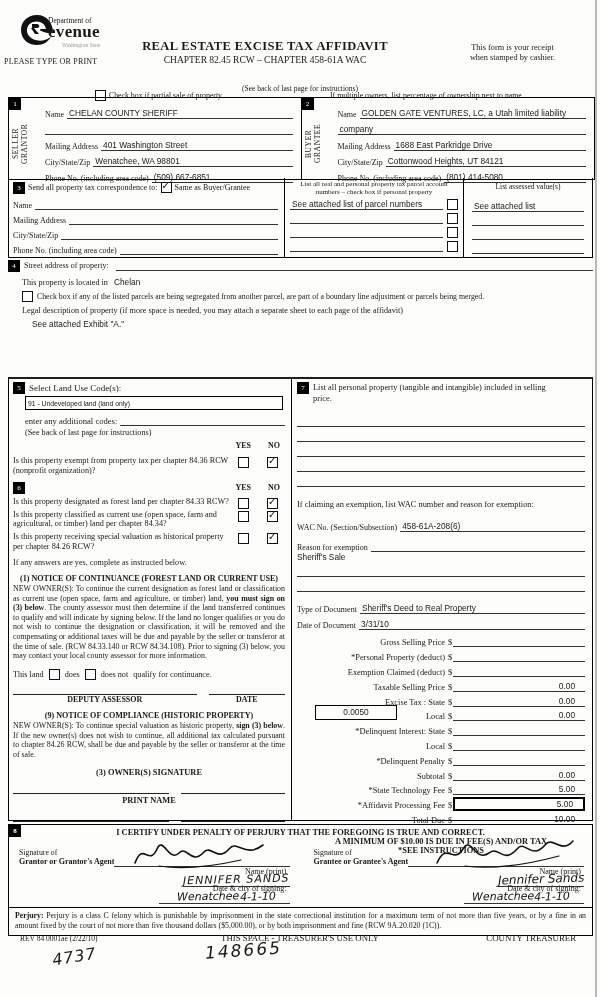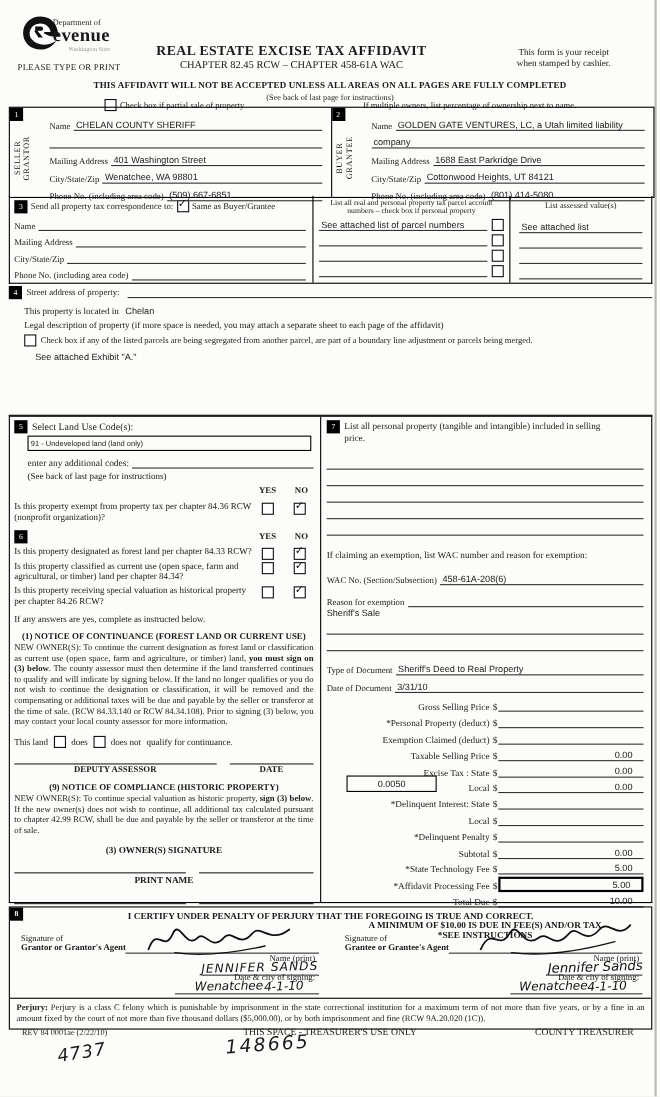--- a/index.html
+++ b/index.html
@@ -8,21 +8,21 @@
   .scan-edge{position:absolute;right:3px;top:0;width:2px;height:100%;background:#b9b9b5;}
 
   
   .logo{position:absolute;left:20px;top:14px;width:120px;}
   .logo-row{display:flex;align-items:flex-start;}
   .logo-mark{width:34px;height:32px;}
   .logo-texts{margin-left:-6px;}
   .logo-dept{font-size:7.5px;margin-top:2px;}
   .logo-rev{font-size:17px;font-weight:bold;letter-spacing:.3px;margin-top:-3px;}
   .logo-state{font-size:5.5px;color:#999;margin-left:14px;}
-  .please-type{position:absolute;left:16px;top:57px;font-size:8px;letter-spacing:.2px;text-align:right;}
+  .please-type{position:absolute;left:4px;top:57px;font-size:8px;letter-spacing:.2px;text-align:right;}
   .title-block{position:absolute;left:110px;top:39px;width:310px;text-align:center;}
   .title{font-size:12.5px;font-weight:bold;letter-spacing:.4px;}
   .subtitle{font-size:9.5px;margin-top:1px;}
   .receipt-note{position:absolute;left:445px;top:43px;width:135px;text-align:center;font-size:8.3px;line-height:1.25;}
   .warning{position:absolute;left:0;top:73px;width:100%;text-align:center;font-size:8.2px;font-weight:bold;letter-spacing:.2px;}
   .see-back-top{position:absolute;left:0;top:84px;width:100%;text-align:center;font-size:7.5px;}
   .partial-row{position:absolute;left:95px;top:90px;font-size:7.8px;display:flex;align-items:center;}
   .multi-own{position:absolute;left:330px;top:91px;font-size:7.8px;}
 
   
@@ -168,21 +168,20 @@
   </div>
   <div class="please-type">PLEASE TYPE OR PRINT</div>
   <div class="title-block">
     <div class="title">REAL ESTATE EXCISE TAX AFFIDAVIT</div>
     <div class="subtitle">CHAPTER 82.45 RCW – CHAPTER 458-61A WAC</div>
   </div>
   <div class="receipt-note">
     <span>This form is your receipt</span><br>
     <span>when stamped by cashier.</span>
   </div>
-  <div class="warning">THIS AFFIDAVIT WILL NOT BE ACCEPTED UNLESS ALL AREAS ON ALL PAGES ARE FULLY COMPLETED</div>
   <div class="see-back-top">(See back of last page for instructions)</div>
   <div class="partial-row">
     <span class="cb"></span>
     <span style="margin-left:3px">Check box if partial sale of property</span>
   </div>
   <div class="multi-own">If multiple owners, list percentage of ownership next to name.</div>
 
   <div class="row-parties">
     <div class="party seller">
       <span class="numbox">1</span>
@@ -330,26 +329,26 @@
   <div class="sec4">
     <div class="frow" style="align-items:center;gap:4px;">
       <span class="numbox">4</span>
       <span class="lbl">Street address of property:</span>
       <span class="uline"></span>
     </div>
     <div class="s4-line s4-indent">
       <span>This property is located in</span>
       <span class="val">Chelan</span>
     </div>
-    <div class="s4-line s4-indent">
-      <span>Legal description of property (if more space is needed, you may attach a separate sheet to each page of the affidavit)</span>
-    </div>
     <div class="s4-line s4-indent" style="font-size:7.8px;">
       <span class="cb"></span>
       <span>Check box if any of the listed parcels are being segregated from another parcel, are part of a boundary line adjustment or parcels being merged.</span>
+    </div>
+    <div class="s4-line s4-indent">
+      <span>Legal description of property (if more space is needed, you may attach a separate sheet to each page of the affidavit)</span>
     </div>
     <div class="s4-line" style="margin-left:22px;">
       <span class="val">See attached Exhibit "A."</span>
     </div>
   </div>
 
   <div class="row-main">
     <div class="col-left">
       <div class="sec-head">
         <span class="numbox">5</span>
@@ -418,21 +417,21 @@
       <div class="sigpair">
         <span class="l1"></span>
         <span class="l2"></span>
       </div>
       <div class="sigpair-labels">
         <span class="l1">DEPUTY ASSESSOR</span>
         <span class="l2">DATE</span>
       </div>
       <div class="notice-title">(9) NOTICE OF COMPLIANCE (HISTORIC PROPERTY)</div>
       <div class="notice-body">
-        <span>NEW OWNER(S): To continue special valuation as historic property, </span><b class="inl">sign (3) below</b><span>. If the new owner(s) does not wish to continue, all additional tax calculated pursuant to chapter 42.99 RCW, shall be due and payable by the seller or transferor at the time of sale.</span>
+        <span>NEW OWNER(S): To continue special valuation as historic property, </span><b class="inl">sign (3) below</b><span>. If the new owner(s) does not wish to continue, all additional tax calculated pursuant to chapter 84.26 RCW, shall be due and payable by the seller or transferor at the time of sale.</span>
       </div>
       <div class="center-bold" style="margin-top:8px;">(3)  OWNER(S) SIGNATURE</div>
       <div class="sigpair" style="margin-top:16px;">
         <span class="l1"></span>
         <span class="l2" style="flex:1.6;"></span>
       </div>
       <div class="center-bold" style="margin-top:2px;">PRINT NAME</div>
       <div class="sigpair" style="margin-top:16px;">
         <span class="l1"></span>
         <span class="l2" style="flex:1.6;"></span>

